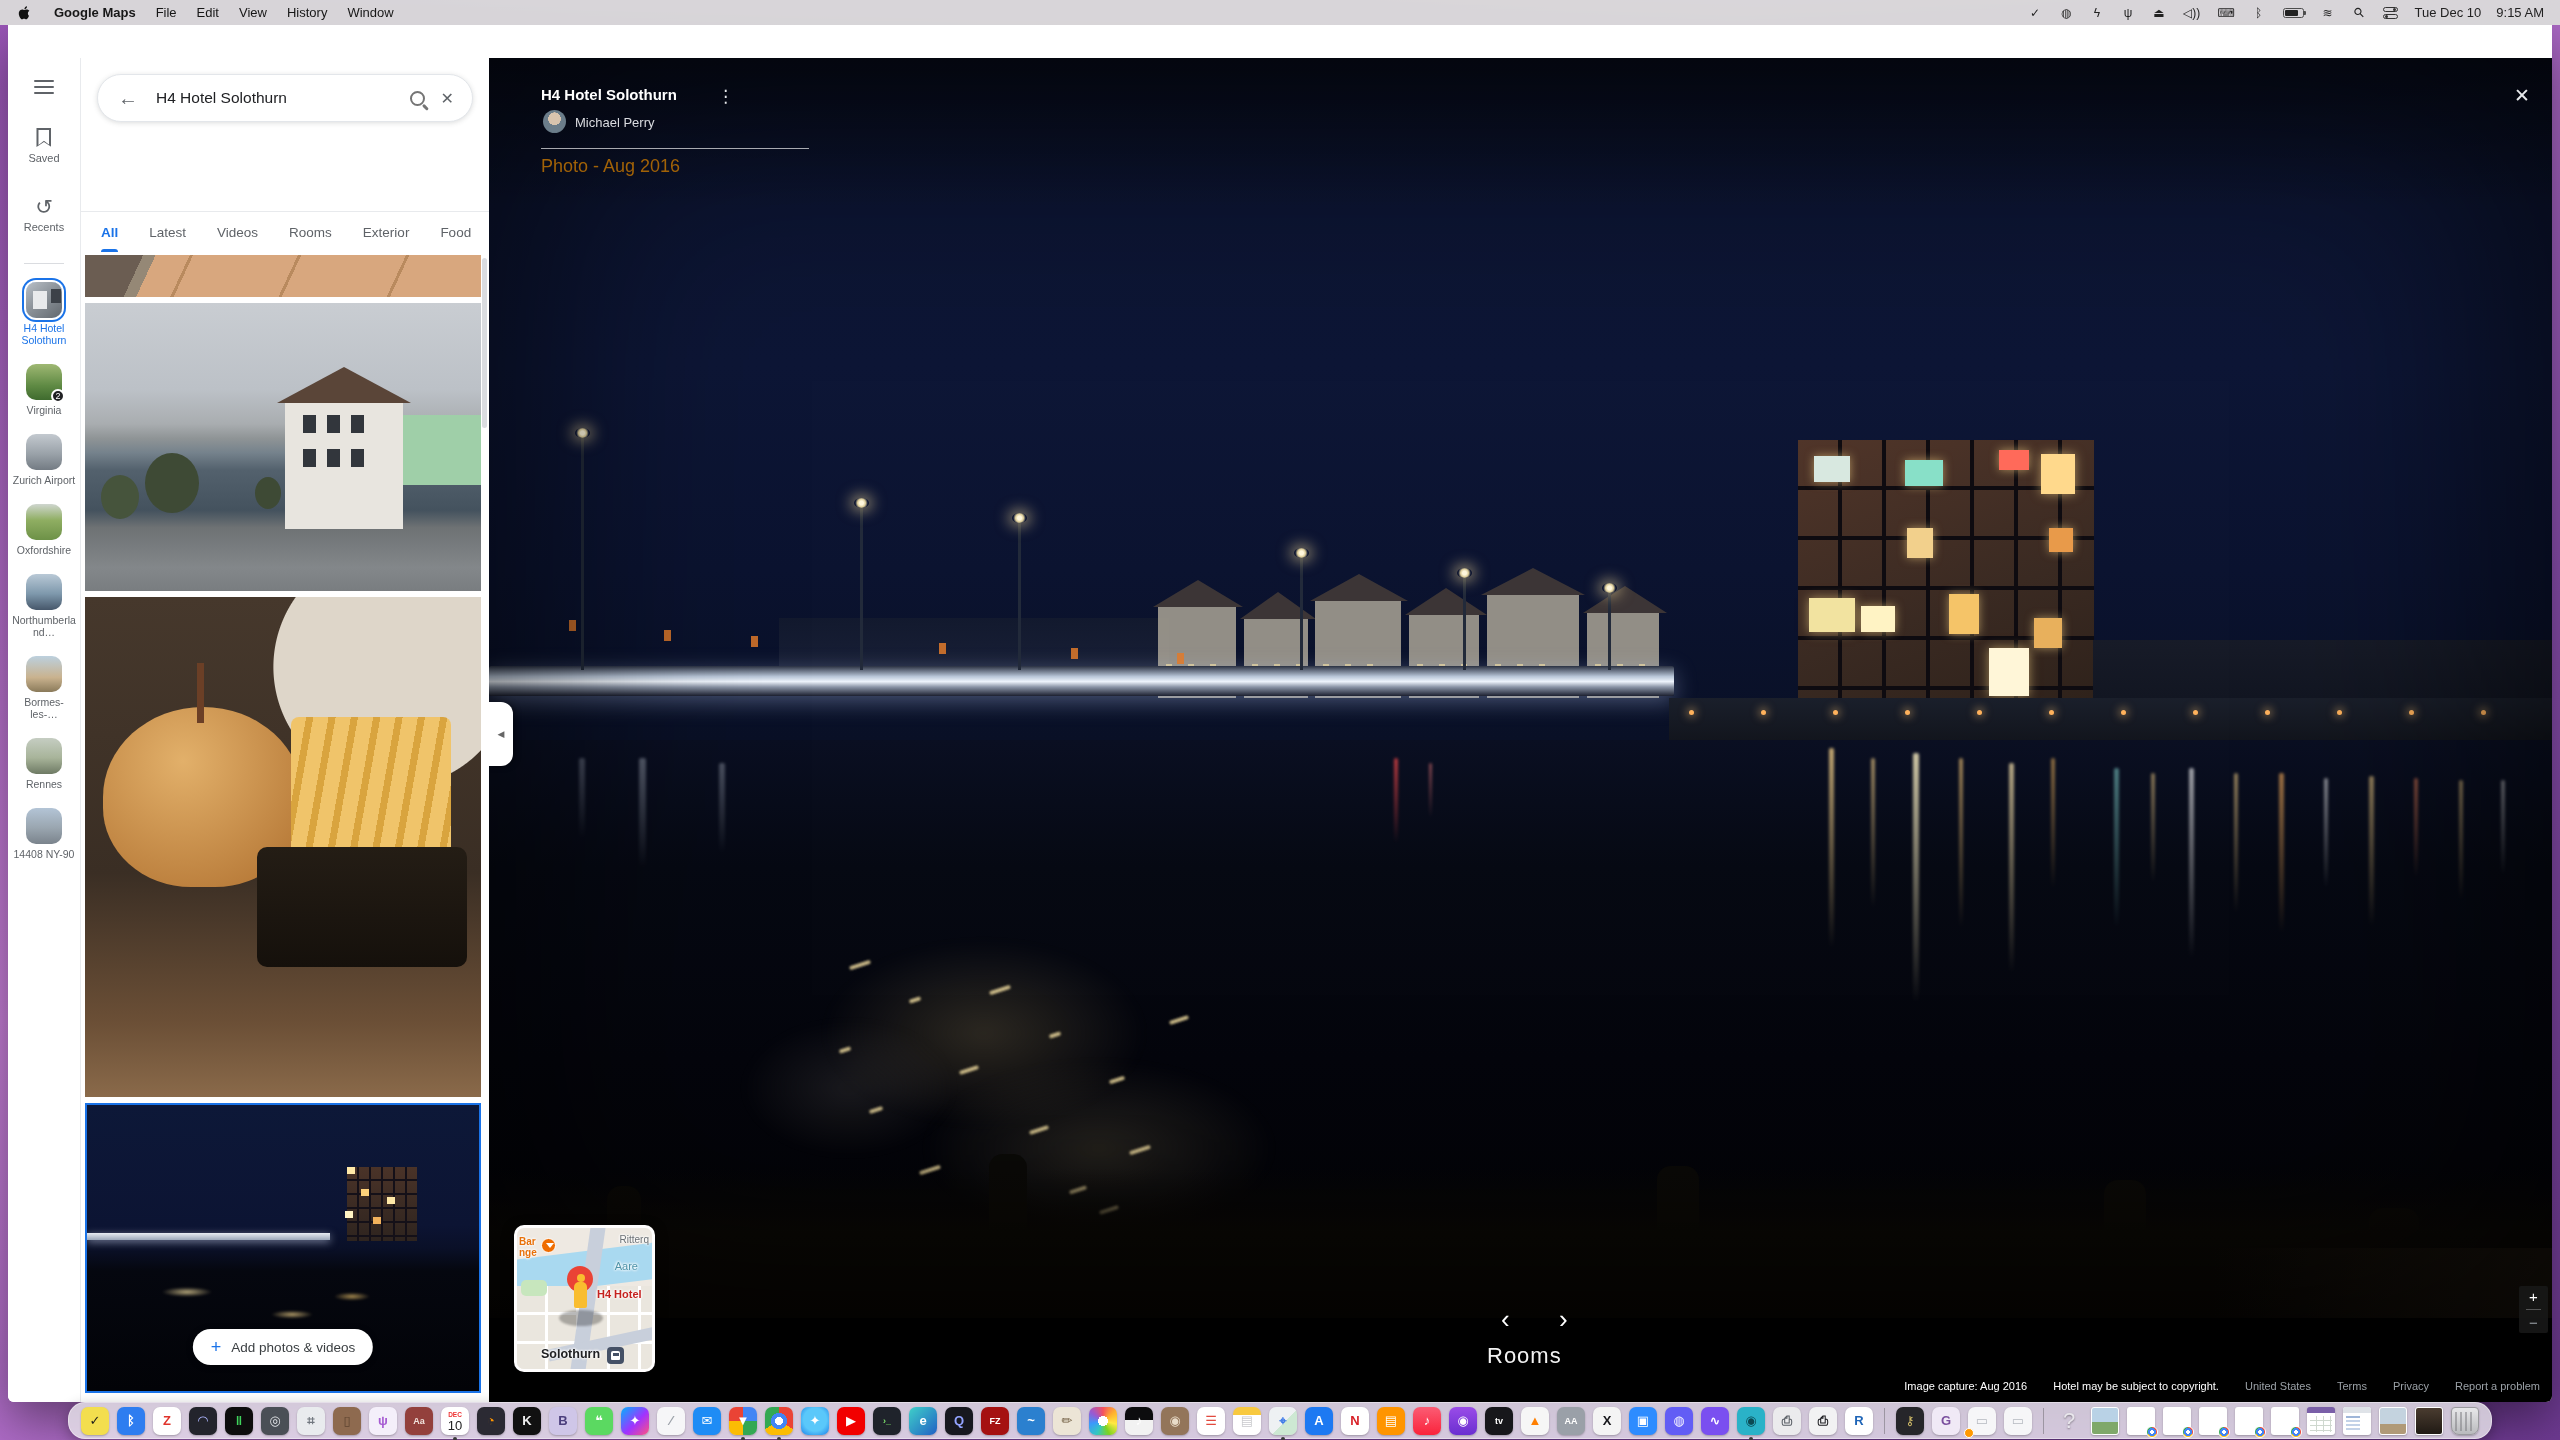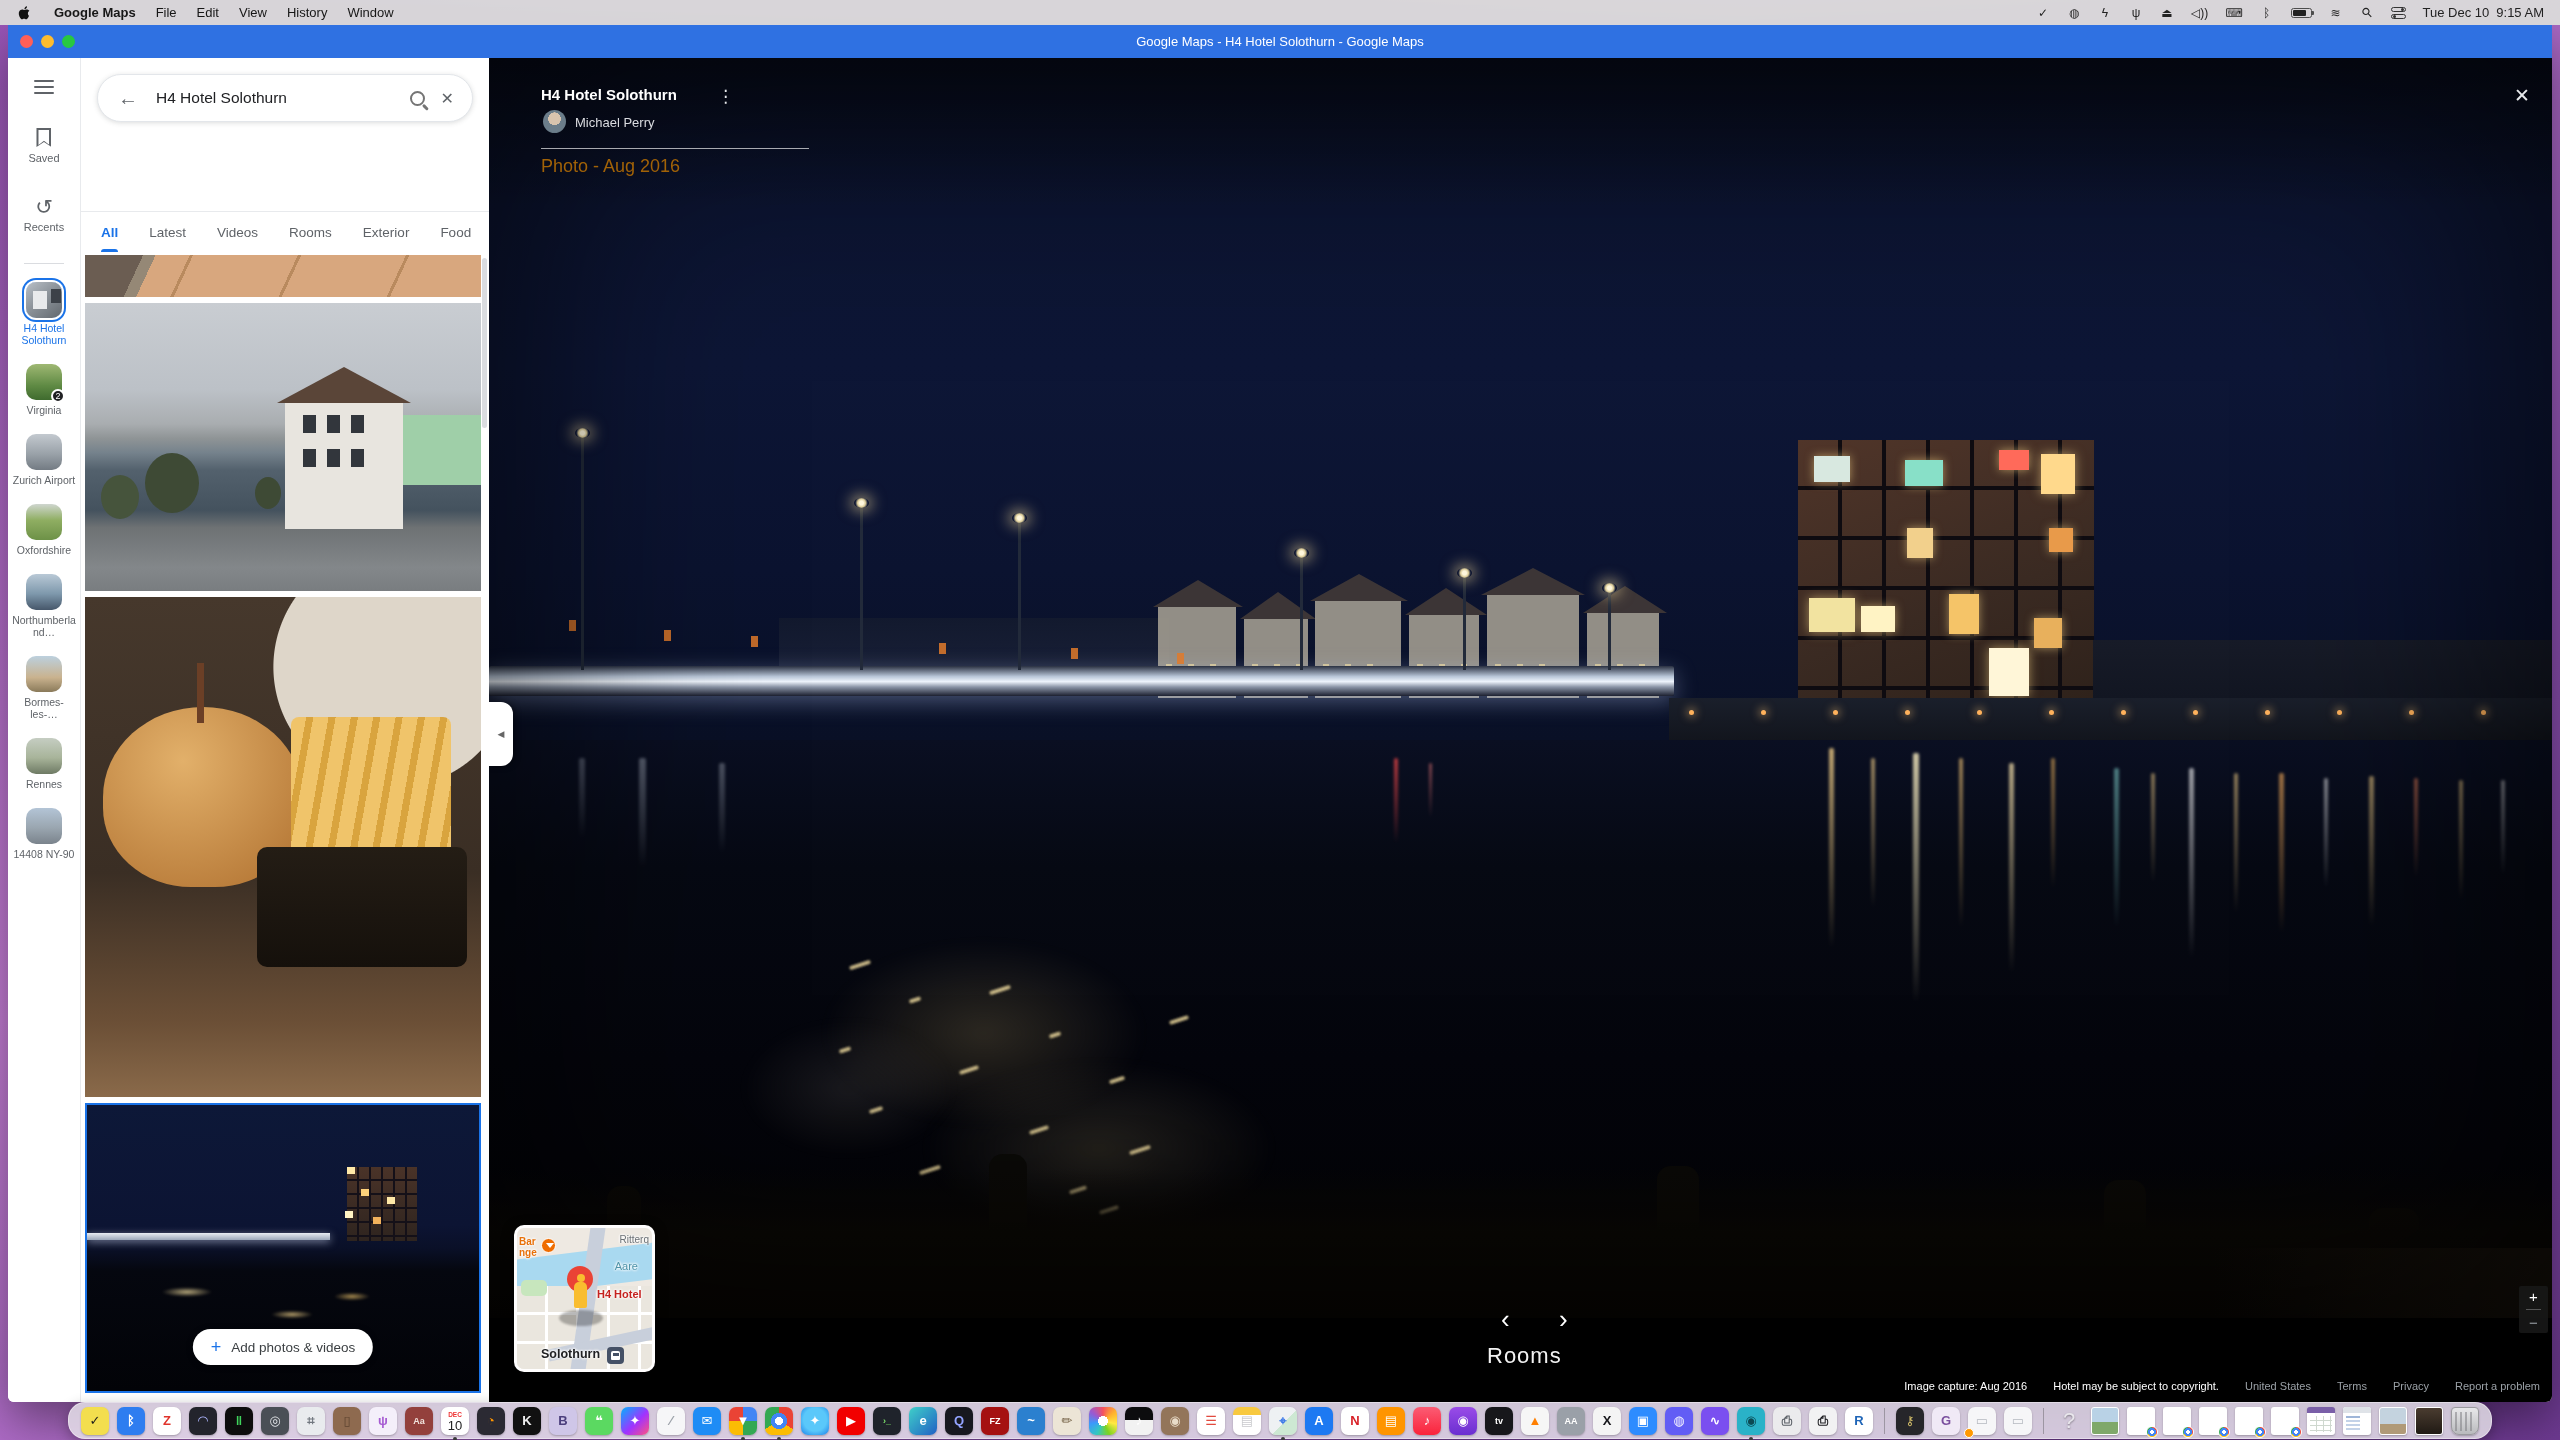--- a/index.html
+++ b/index.html
@@ -18,21 +18,21 @@
   .mb-right{margin-left:auto;display:flex;align-items:center;gap:17px;padding-right:16px;color:#222}
   .st-ic{font-size:12px;line-height:1;display:inline-flex;align-items:center;justify-content:center;min-width:14px}
   .st-rot{transform:rotate(-45deg);font-size:13px}
   .battery{width:21px;height:10px;border:1px solid #4d4d4d;border-radius:2.5px;position:relative;display:inline-block}
   .battery:after{content:"";position:absolute;right:-3px;top:2.5px;width:2px;height:4px;background:#4d4d4d;border-radius:0 1px 1px 0}
   .battery i{position:absolute;left:1px;top:1px;bottom:1px;width:70%;background:#222;border-radius:1px}
   .ccicon{display:inline-flex;flex-direction:column;gap:2px}
   .ccicon i{width:15px;height:5px;border:1px solid #333;border-radius:3px;position:relative}
   .ccicon i:after{content:"";position:absolute;top:0.5px;width:3px;height:3px;border-radius:50%;background:#333}
   .ccicon i:first-child:after{right:1px}.ccicon i:last-child:after{left:1px}
-  .clock{display:flex;gap:7px;font-size:13px}
+  .clock{display:flex;gap:15px;font-size:13px}
 
   
   .window{position:absolute;left:8px;top:25px;width:2544px;height:1377px;background:#fff;
     box-shadow:0 18px 50px rgba(0,0,0,.45);border-radius:0 0 6px 6px;overflow:hidden;z-index:10}
   .titlebar{position:absolute;left:0;top:0;right:0;height:33px;background:#2f71e2;display:flex;align-items:center;justify-content:center}
   .title-text{color:#fff;font-size:13px}
   .lights{position:absolute;left:12px;top:0;height:33px;display:flex;align-items:center;gap:8px}
   .light{width:13px;height:13px;border-radius:50%}
   .l-red{background:#ff5f57}.l-yel{background:#febc2e}.l-grn{background:#28c840}
 
@@ -262,28 +262,20 @@
         </span>
       </span>
     <span class="clock">
       <span>Tue Dec 10</span>
       <span>9:15 AM</span>
     </span>
   </div>
 </div>
 
 <div class="window">
-  <div class="titlebar">
-    <div class="lights">
-      <span class="light l-red"></span>
-      <span class="light l-yel"></span>
-      <span class="light l-grn"></span>
-    </div>
-    <span class="title-text">Google Maps - H4 Hotel Solothurn - Google Maps</span>
-  </div>
 
   <div class="content">
 
     <div class="rail">
       <div class="hamburger">
           <i></i>
           <i></i>
           <i></i>
         </div>
       <div class="rail-item">

